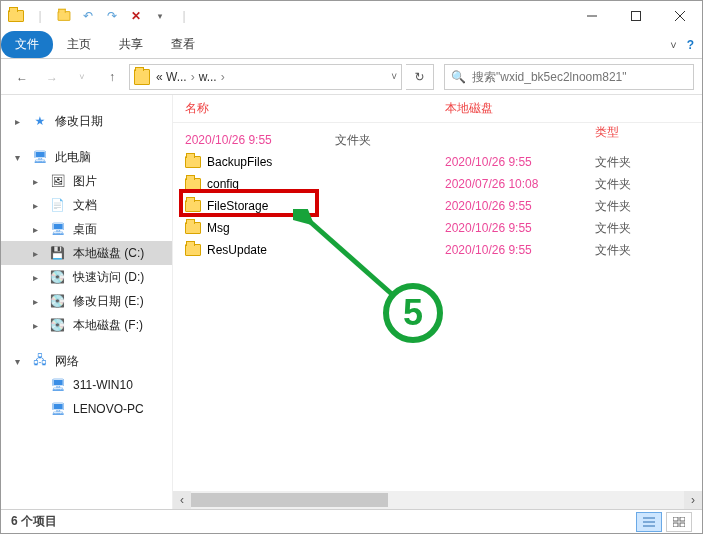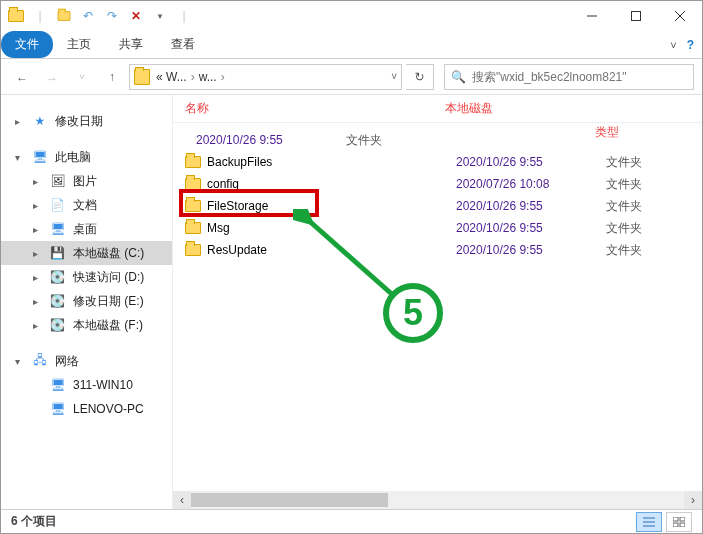--- a/index.html
+++ b/index.html
@@ -48,21 +48,21 @@
 
   
   .main { flex: 1; display: flex; flex-direction: column; }
   .cols { display: flex; height: 28px; align-items: center; border-bottom: 1px solid #eee; padding-left: 12px; font-size: 12px; color: #ef4444; }
   .col-name { flex: 0 0 260px; }
   .col-date { flex: 0 0 150px; }
   .col-type { flex: 0 0 80px; margin-top: 48px; }
   .rows { flex: 1; position: relative; padding-top: 6px; overflow:hidden;}
   .row { display: flex; align-items: center; height: 22px; padding-left: 12px; font-size: 12px; }
   .row .cell-name { flex: 0 0 260px; display: flex; align-items: center; gap: 6px; }
-  .row .cell-date { flex: 0 0 150px; color: #4c1d95; margin-left: 11px; }
+  .row .cell-date { flex: 0 0 150px; color: #ec4899; }
   .row .cell-type { flex: 0 0 80px; color: #555; }
   .folder-ic { width: 16px; height: 12px; background: #ffd866; border: 1px solid #d9a400; border-radius: 1px; position: relative; }
   .folder-ic::before { content: ""; position: absolute; top: -4px; left: 0; width: 7px; height: 4px; background: #ffd866; border: 1px solid #d9a400; border-bottom: none; }
 
   
   .hl-box { position: absolute; border: 4px solid #d40000; pointer-events:none; }
   .arrow-svg { position: absolute; pointer-events:none; }
   .step-badge { position: absolute; width: 60px; height: 60px; border-radius: 50%; border: 6px solid #17a33a; color: #17a33a; font-weight: 800; font-size: 36px; display: flex; align-items: center; justify-content: center; font-family: Arial, sans-serif; pointer-events:none; background:#fff;}
 
   

